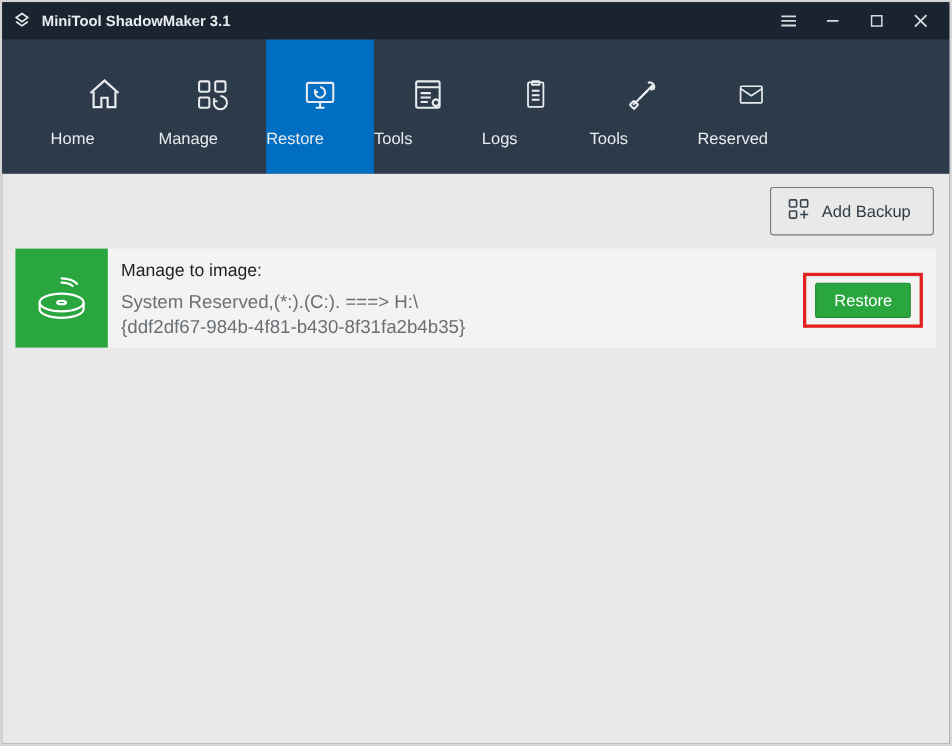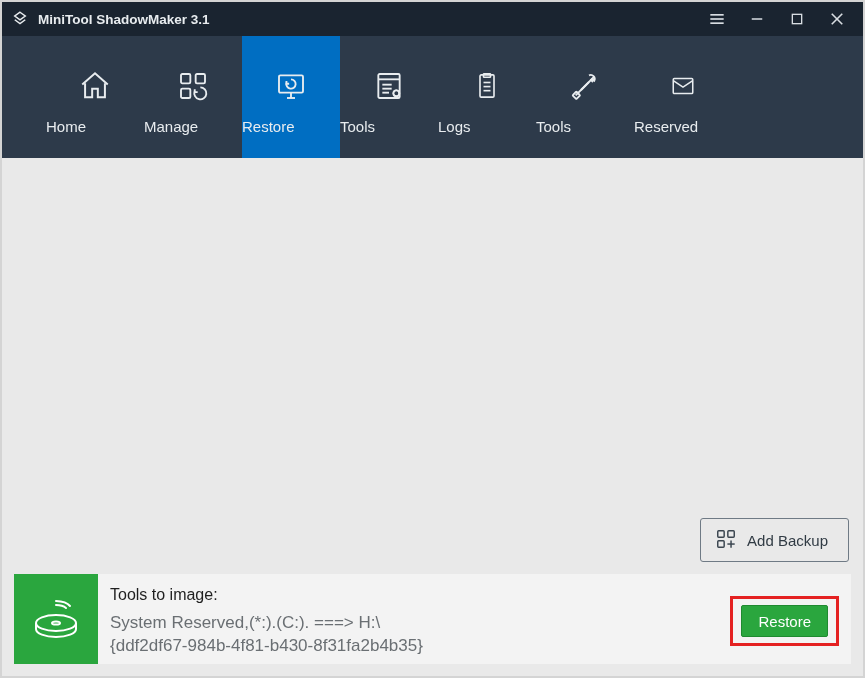--- a/index.html
+++ b/index.html
@@ -11,21 +11,21 @@
   .app-title { font-size: 13.5px; font-weight: 600; flex: 1; }
   .tb-icon { width: 40px; height: 34px; display:flex; align-items:center; justify-content:center; cursor:pointer; }
   .tb-icon svg { stroke: #d8dde2; }
   
   .nav { height: 122px; background: #2d3a4a; display: flex; padding: 0 0 0 44px; }
   .nav-item { width: 98px; display:flex; flex-direction:column; justify-content:center; color:#e8ecef; cursor:pointer; gap:14px; padding-top:8px;}
   .nav-item.active { background: #006ec2; }
   .nav-label { font-size: 15px; font-weight: 400; }
   .nav-icon { height: 36px; display:flex; align-items:center; justify-content:center; }
   
-  .main { flex:1; background: #e9e9e9; padding: 0 12px 12px 12px; display:flex; flex-direction:column;justify-content:flex-end; }
+  .main { flex:1; background: #e9e9e9; padding: 0 12px 12px 12px; display:flex; flex-direction:column; }
   .toolbar-row { height: 68px; display:flex; align-items:center; justify-content:flex-end; padding-right:2px;}
   .add-backup-btn { border:1px solid #6f7a85; background:transparent; color:#313b44; height:44px; padding:0 20px 0 14px; border-radius:3px; display:flex; align-items:center; gap:10px; font-size:15px; cursor:pointer; }
   .add-backup-btn svg { stroke:#3a454f; }
   
   .entry { display:flex; background:#f3f3f3; height:90px; }
   .entry-icon { width:84px; background:#2aa63e; display:flex; align-items:center; justify-content:center; }
   .entry-body { flex:1; padding:12px 12px 8px 12px; display:flex; }
   .entry-text { flex:1; }
   .entry-title { font-size:16px; color:#1f1f1f; margin-bottom:8px; }
   .entry-detail { font-size:17px; color:#6a6f73; line-height:1.35; max-width:330px; }
@@ -174,21 +174,21 @@
         <svg width="48" height="40" viewBox="0 0 48 40" fill="none" stroke="#ffffff" stroke-width="2">
           <ellipse cx="24" cy="24" rx="20" ry="8"></ellipse>
           <path d="M4 24 V30 a20 8 0 0 0 40 0 V24"></path>
           <ellipse cx="24" cy="24" rx="4" ry="1.6"></ellipse>
           <path d="M24 6 a12 6 0 0 1 10 3" stroke-linecap="round"></path>
           <path d="M24 2 a16 8 0 0 1 14 5" stroke-linecap="round"></path>
         </svg>
       </div>
       <div class="entry-body">
         <div class="entry-text">
-          <div class="entry-title">Tools to image:</div>
+          <div class="entry-title">Manage to image:</div>
           <div class="entry-detail">System Reserved,(*:).(C:). ===&gt; H:\{ddf2df67-984b-4f81-b430-8f31fa2b4b35}</div>
         </div>
         <div class="entry-actions">
           <div class="restore-wrap">
             <button class="restore-btn">Restore</button>
           </div>
         </div>
       </div>
     </div>
   </div>

